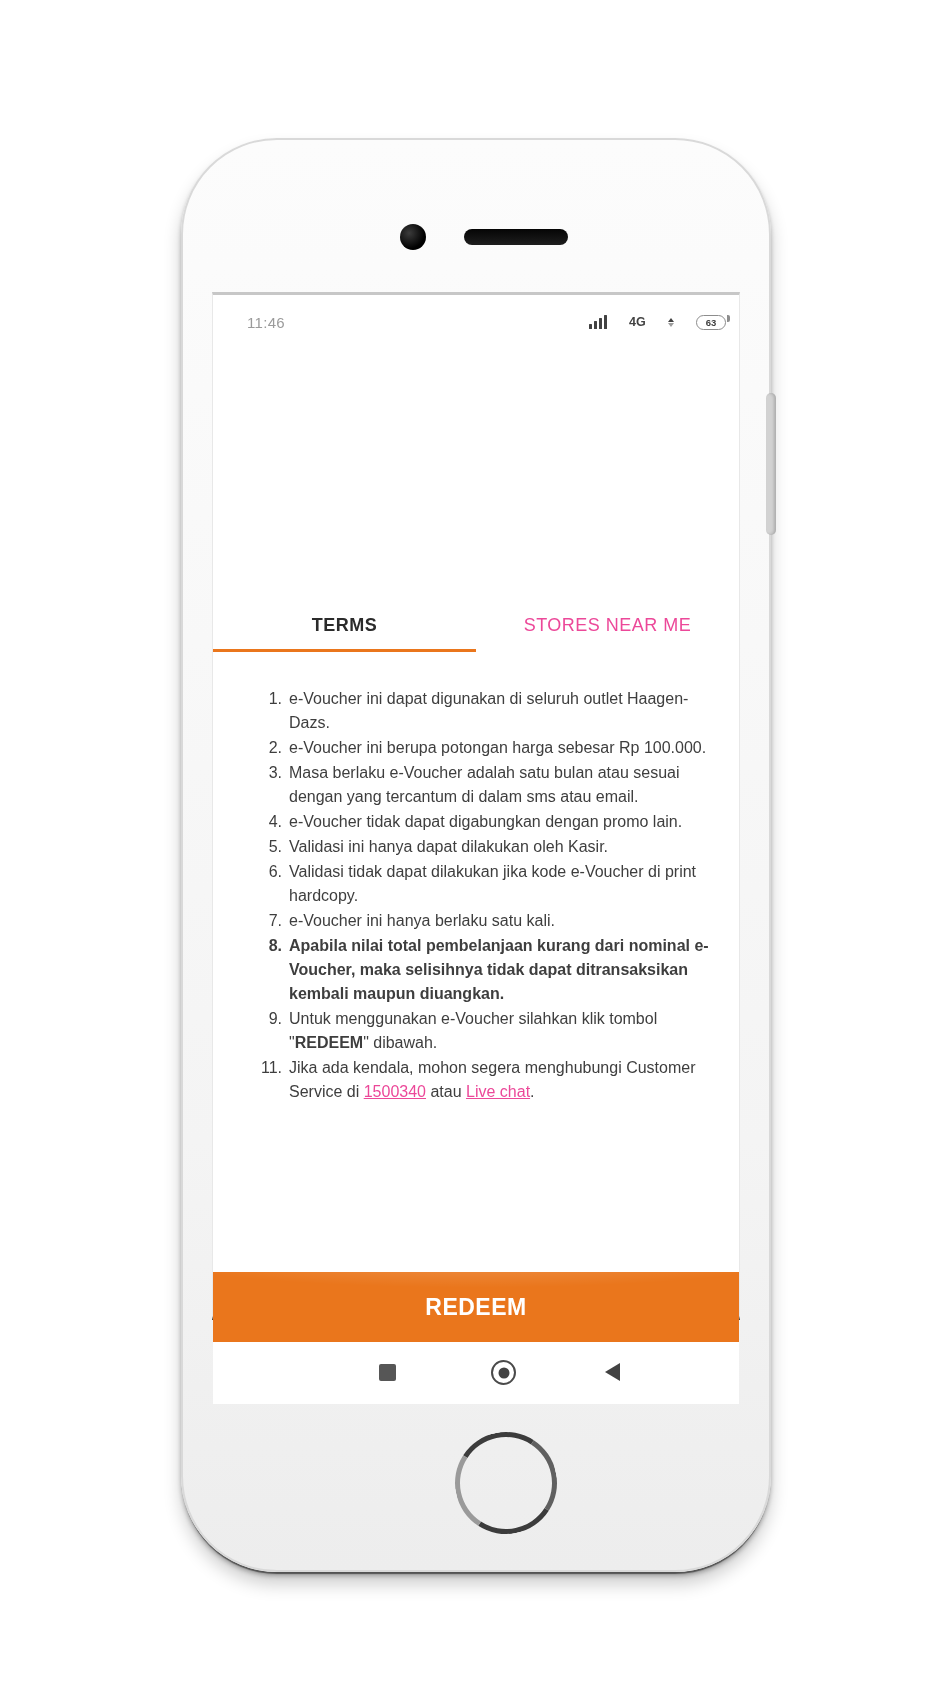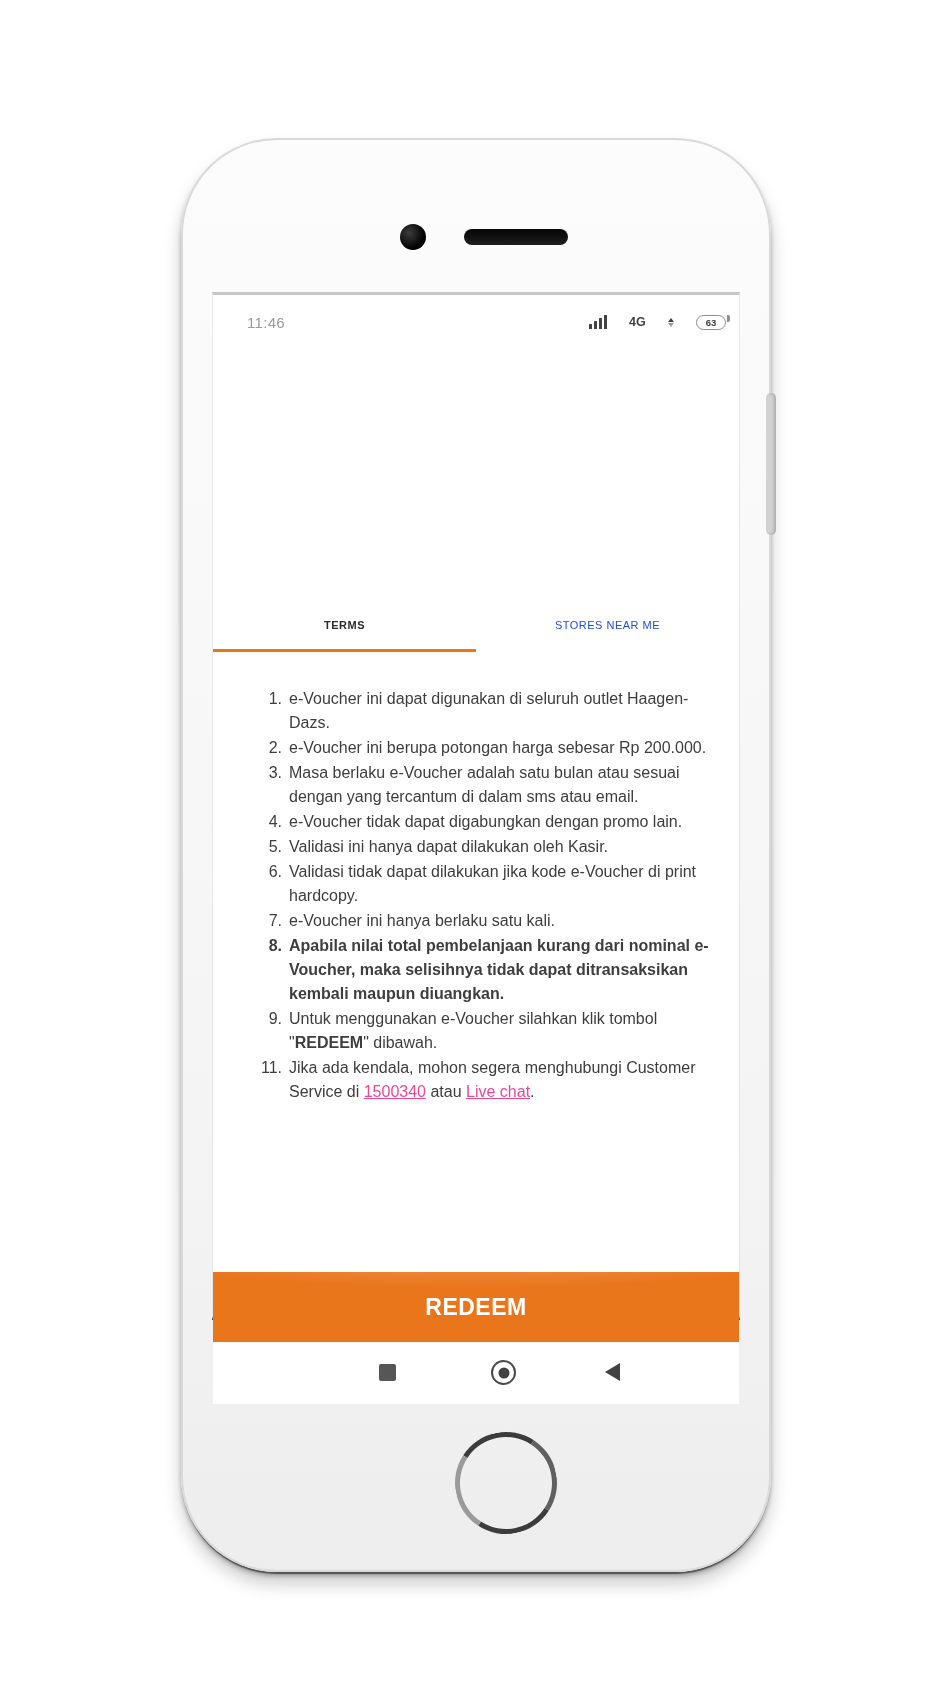--- a/index.html
+++ b/index.html
@@ -43,23 +43,23 @@
   .arrow-up { width:0; height:0; border-left:3.5px solid transparent; border-right:3.5px solid transparent; border-bottom:4.5px solid #424242; }
   .arrow-down { width:0; height:0; border-left:3.5px solid transparent; border-right:3.5px solid transparent; border-top:4.5px solid #9d9d9d; }
   .battery { display:flex; align-items:flex-start; }
   .battery-body { width:30px; height:15px; border:1.5px solid #8d8d8d; border-radius:8px;
     display:flex; align-items:center; justify-content:center; font-size:9.5px; font-weight:bold; color:#3d3d3d; }
   .battery-nub { width:3px; height:7px; background:#8d8d8d; border-radius:0 2px 2px 0; margin-left:1px; }
 
   
   .tabs { position:absolute; top:303px; left:0; right:0; height:54px; display:flex; }
   .tab { flex:1; display:flex; align-items:center; justify-content:center;
-    font-size:11px; letter-spacing:.5px; position:relative; cursor:pointer; }
+    font-size:18px; letter-spacing:.5px; position:relative; cursor:pointer; }
   .tab.active { color:#2b2b2b; font-weight:bold; }
-  .tab.inactive { color:#1d4ed8; font-weight:normal; }
+  .tab.inactive { color:#ec4899; font-weight:normal; }
   .tab.active::after { content:""; position:absolute; left:0; right:0; bottom:0; height:3px; background:var(--accent); }
 
   
   .terms { position:absolute; top:392px; left:42px; width:472px; }
   .term-item { display:flex; font-size:16px; line-height:24px; color:#3e3e3e; margin-bottom:1px; }
   .term-item.bold { font-weight:bold; }
   .term-num { width:34px; text-align:right; padding-right:7px; flex:none; }
   .term-text { flex:1; }
   .seg-bold { font-weight:bold; }
   .term-text a { color:#ec4899; text-decoration:underline; cursor:pointer; }
@@ -121,21 +121,21 @@
       <div class="tab inactive">STORES NEAR ME</div>
     </div>
 
     <div class="terms">
         <div class="term-item">
           <div class="term-num">1.</div>
           <div class="term-text"><span>e-Voucher ini dapat digunakan di seluruh outlet Haagen-Dazs.</span></div>
         </div>
         <div class="term-item">
           <div class="term-num">2.</div>
-          <div class="term-text"><span>e-Voucher ini berupa potongan harga sebesar Rp 200.000.</span></div>
+          <div class="term-text"><span>e-Voucher ini berupa potongan harga sebesar Rp 100.000.</span></div>
         </div>
         <div class="term-item">
           <div class="term-num">3.</div>
           <div class="term-text"><span>Masa berlaku e-Voucher adalah satu bulan atau sesuai dengan yang tercantum di dalam sms atau email.</span></div>
         </div>
         <div class="term-item">
           <div class="term-num">4.</div>
           <div class="term-text"><span>e-Voucher tidak dapat digabungkan dengan promo lain.</span></div>
         </div>
         <div class="term-item">

